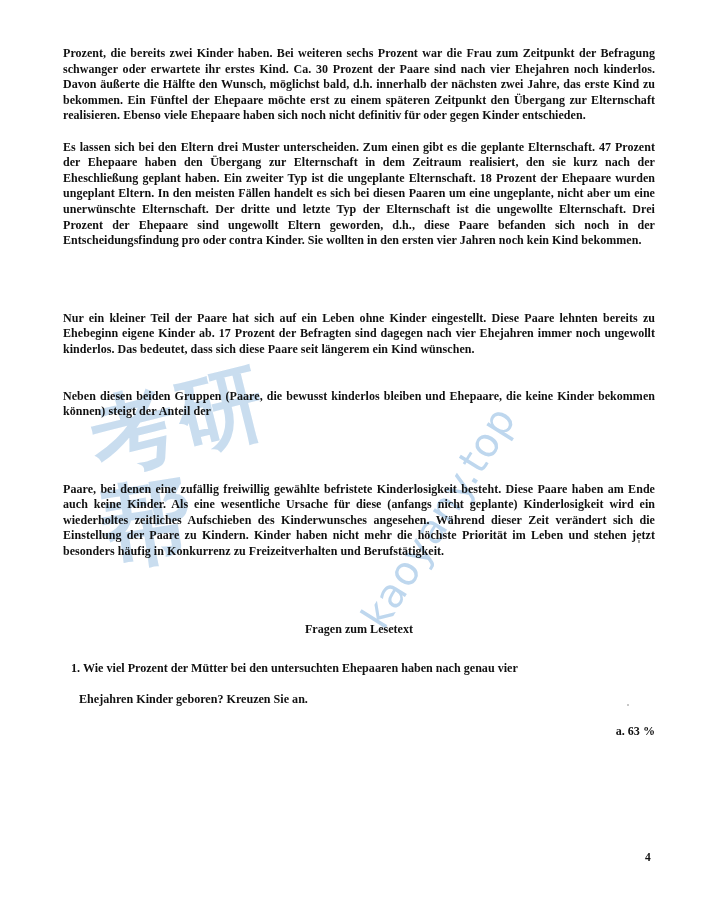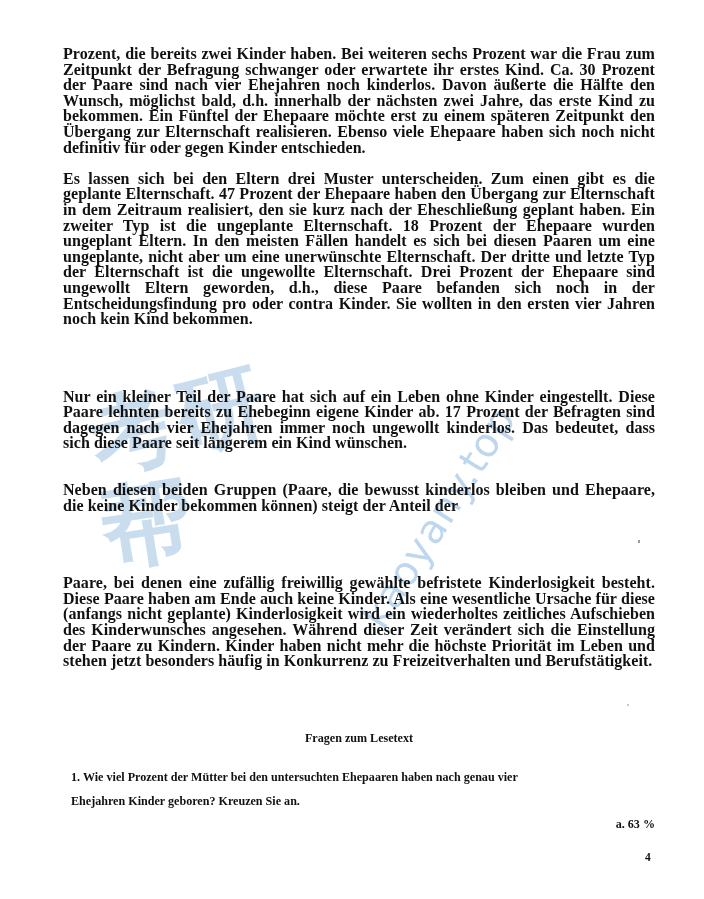--- a/index.html
+++ b/index.html
@@ -75,21 +75,21 @@
     top: 46px;
     width: 592px;
     z-index: 2;
   }
 
   .para {
     margin: 0;
     text-align: justify;
     text-justify: inter-word;
     color: #111111;
-    font-size: 16px;
+    font-size: 12px;
     line-height: 15.6px;
     font-weight: 700;
     font-family: "Liberation Serif", "DejaVu Serif", serif;
     letter-spacing: 0.05px;
   }
   .para.last-flush { text-align: left; }
 
   .gap-sm { height: 15.6px; }
   .gap-md { height: 31px; }
   .gap-xl { height: 62px; }
@@ -107,21 +107,21 @@
   .q-text {
     margin: 8px;
     text-align: justify;
     color: #111111;
     font-size: 12.1px;
     line-height: 15.6px;
     font-weight: 700;
     font-family: "Liberation Serif", "DejaVu Serif", serif;
   }
   .q-sub {
-    margin: 8px;
+    margin: 16px;
     text-align: left;
     color: #111111;
     font-size: 12.1px;
     line-height: 15.6px;
     font-weight: 700;
     font-family: "Liberation Serif", "DejaVu Serif", serif;
   }
   .answer-option {
     margin: 0;
     text-align: right;

